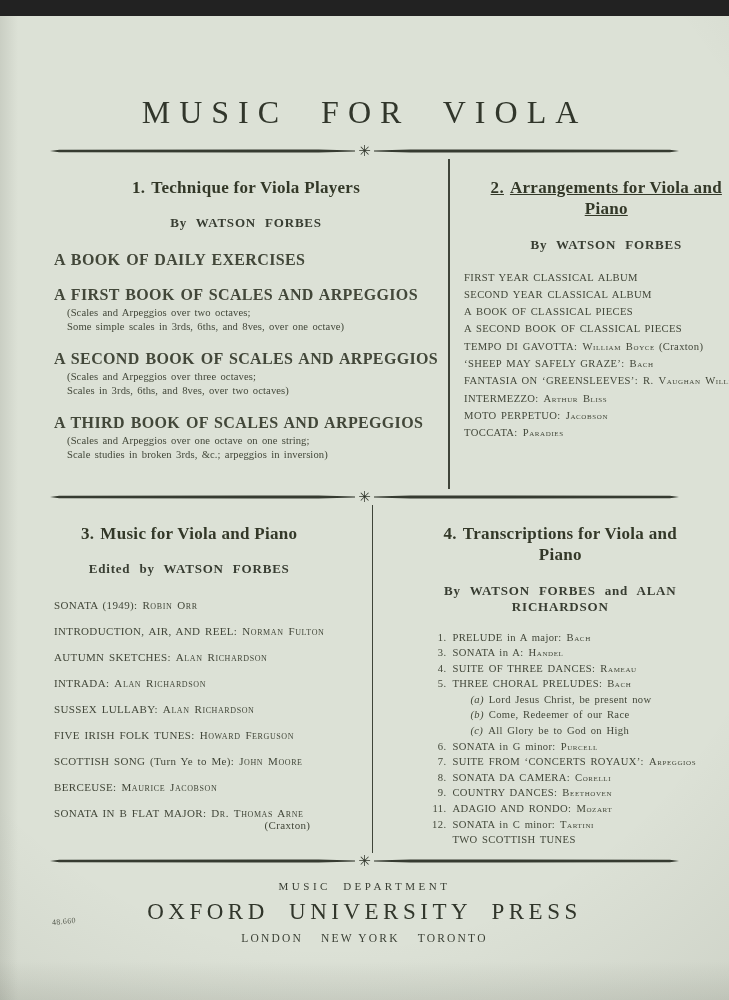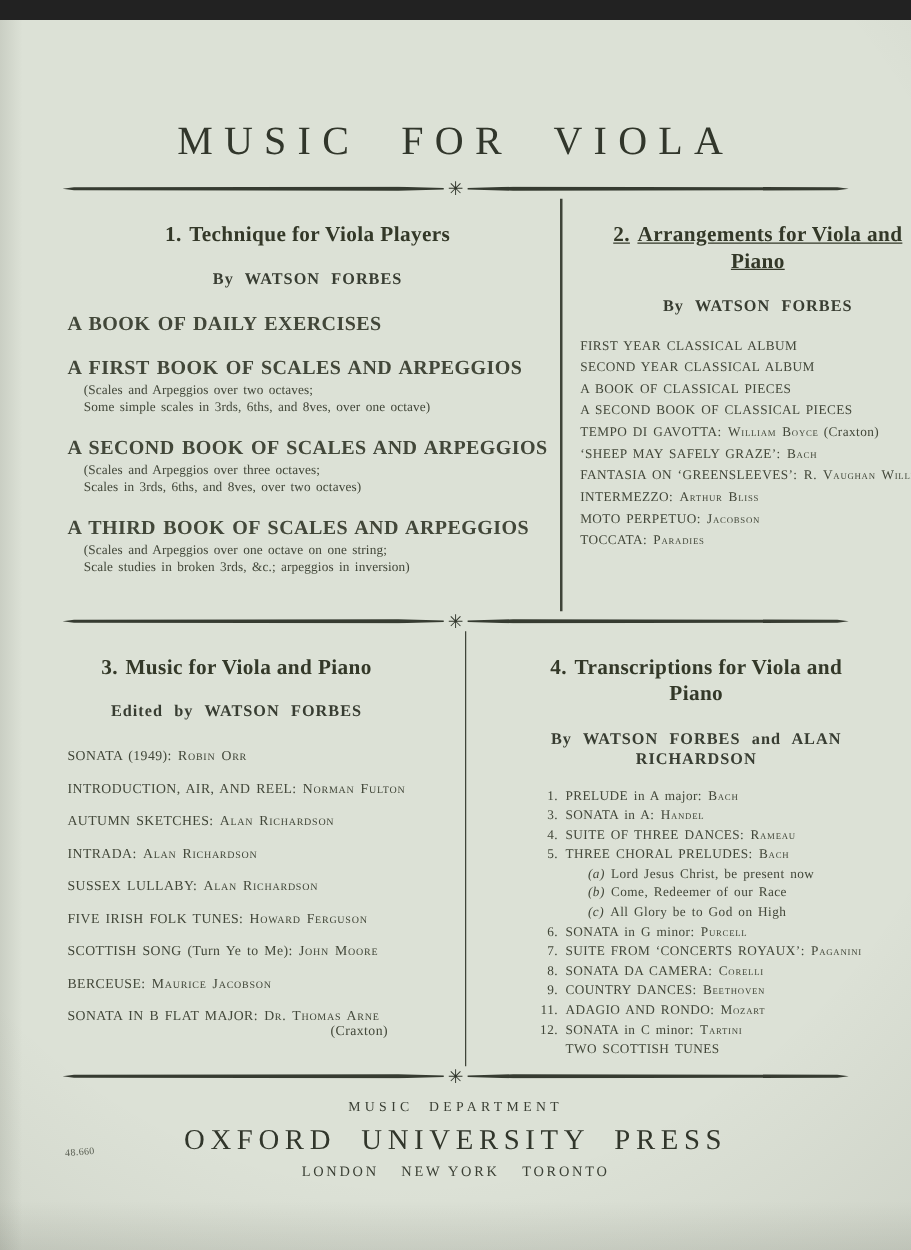--- a/index.html
+++ b/index.html
@@ -222,21 +222,21 @@
           <div class="item">
             <div class="item-line"><span class="num">5.</span><span class="ttl">THREE CHORAL PRELUDES:</span><span class="comp">Bach</span></div>
             <div class="sub"><span class="sub-label">(a)</span><span>Lord Jesus Christ, be present now</span></div>
             <div class="sub"><span class="sub-label">(b)</span><span>Come, Redeemer of our Race</span></div>
             <div class="sub"><span class="sub-label">(c)</span><span>All Glory be to God on High</span></div>
           </div>
           <div class="item">
             <div class="item-line"><span class="num">6.</span><span class="ttl">SONATA in G minor:</span><span class="comp">Purcell</span></div>
           </div>
           <div class="item">
-            <div class="item-line"><span class="num">7.</span><span class="ttl">SUITE FROM ‘CONCERTS ROYAUX’:</span><span class="comp">Paganini</span></div>
+            <div class="item-line"><span class="num">7.</span><span class="ttl">SUITE FROM ‘CONCERTS ROYAUX’:</span><span class="comp">Arpeggios</span></div>
           </div>
           <div class="item">
             <div class="item-line"><span class="num">8.</span><span class="ttl">SONATA DA CAMERA:</span><span class="comp">Corelli</span></div>
           </div>
           <div class="item">
             <div class="item-line"><span class="num">9.</span><span class="ttl">COUNTRY DANCES:</span><span class="comp">Beethoven</span></div>
           </div>
           <div class="item">
             <div class="item-line"><span class="num">11.</span><span class="ttl">ADAGIO AND RONDO:</span><span class="comp">Mozart</span></div>
           </div>

